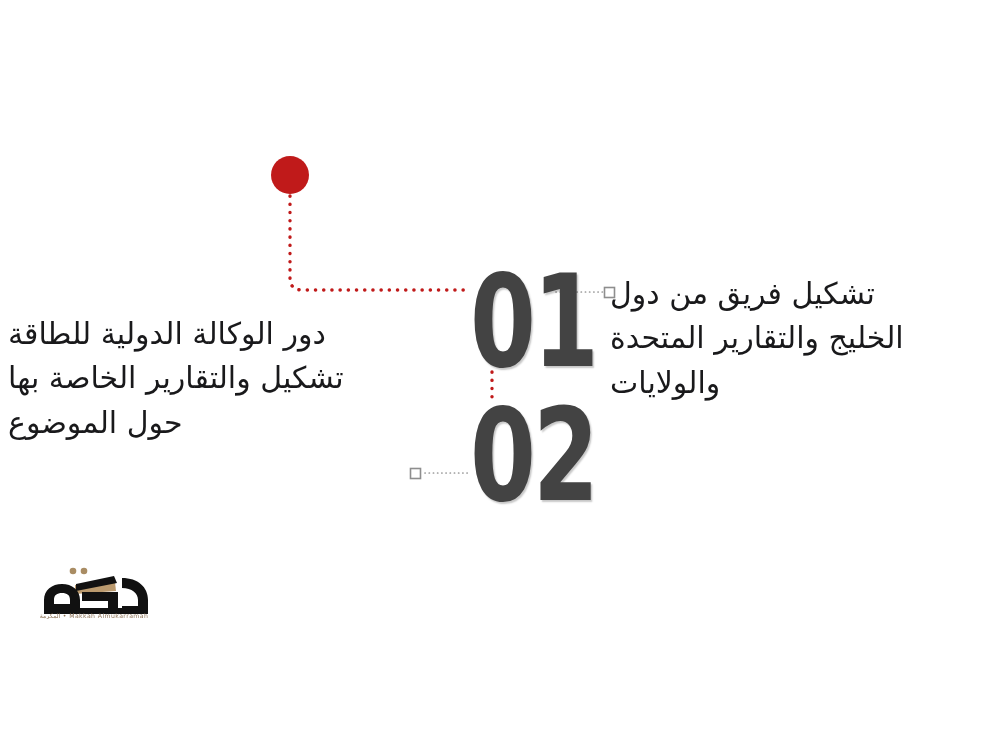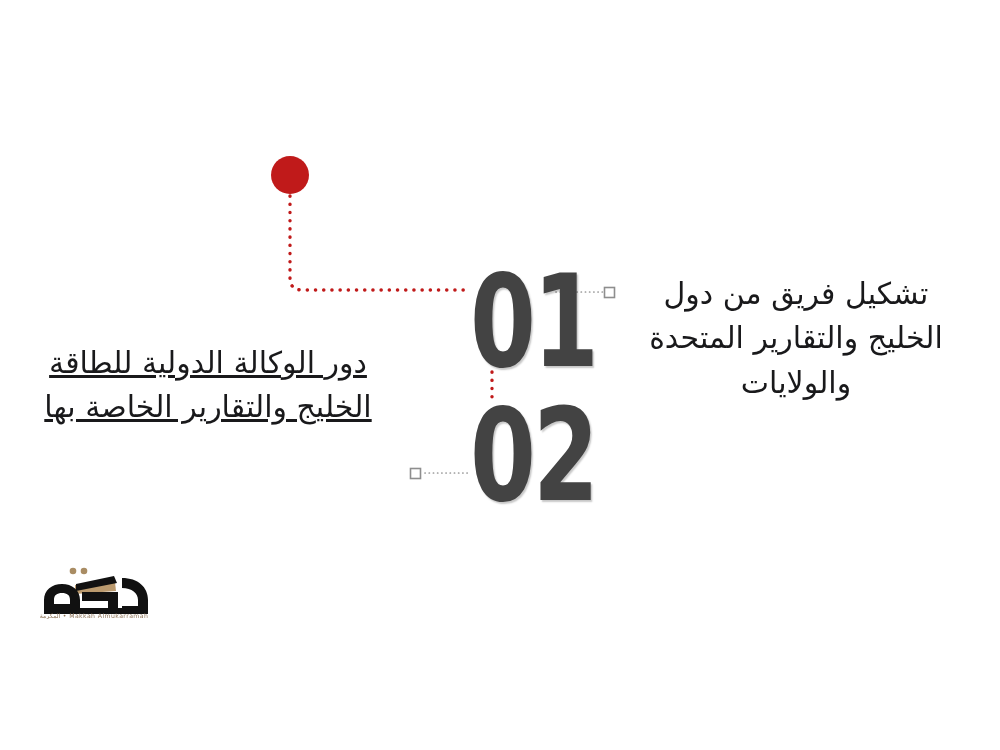--- a/index.html
+++ b/index.html
@@ -50,28 +50,27 @@
     unicode-bidi: embed;
     font-family: "DejaVu Sans", "Liberation Sans", sans-serif;
     font-size: 30px;
     line-height: 1.48;
     color: #19191b;
   }
   #desc-01 {
     right: 18px;
     top: 272px;
     width: 372px;
-    text-align: center;
+    text-align: left;
   }
   #desc-02 {
     left: 8px;
-    top: 341px;
+    top: 312px;
     width: 400px;
-    text-align: center;
-    text-decoration: underline;
+    text-align: left;
   }
 
   
   #logo {
     position: absolute;
     left: 26px;
     top: 562px;
     width: 142px;
     height: 72px;
   }
@@ -114,21 +113,22 @@
   <div class="num" id="num-02">02</div>
 
   <div class="desc" id="desc-01">
     <div>تشكيل فريق من دول</div>
     <div>الخليج والتقارير المتحدة</div>
     <div>والولايات</div>
   </div>
 
   <div class="desc" id="desc-02">
     <div>دور الوكالة الدولية للطاقة</div>
-    <div>الخليج والتقارير الخاصة بها</div>
+    <div>تشكيل والتقارير الخاصة بها</div>
+    <div>حول الموضوع</div>
   </div>
 
   <svg id="logo" viewBox="0 0 142 72">
 
     <circle cx="47" cy="9" r="3.3" fill="#a98c63"></circle>
     <circle cx="58" cy="9" r="3.3" fill="#a98c63"></circle>
 
     <path d="M49,23 L89,20 L90,29 L49,32 Z" fill="#bb9a6e"></path>
 
     <path d="M96,16 C112,16 122,25 122,38 L122,52 L96,52 L96,44 L112,44 L112,38

